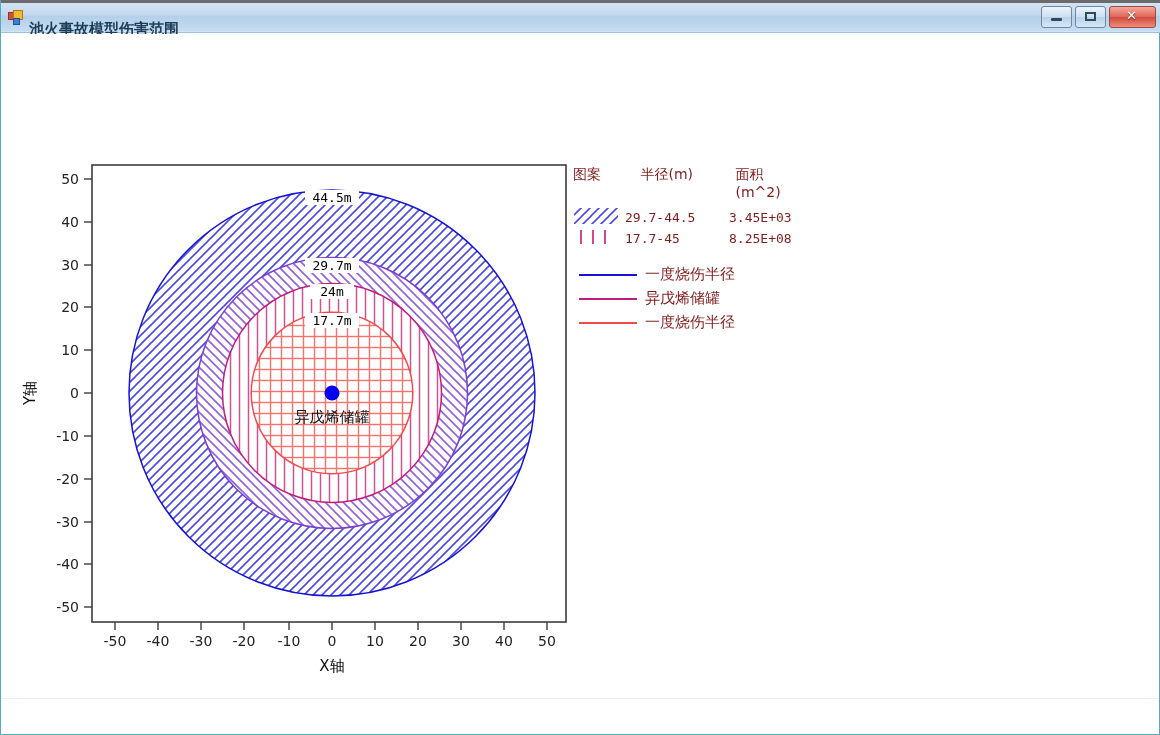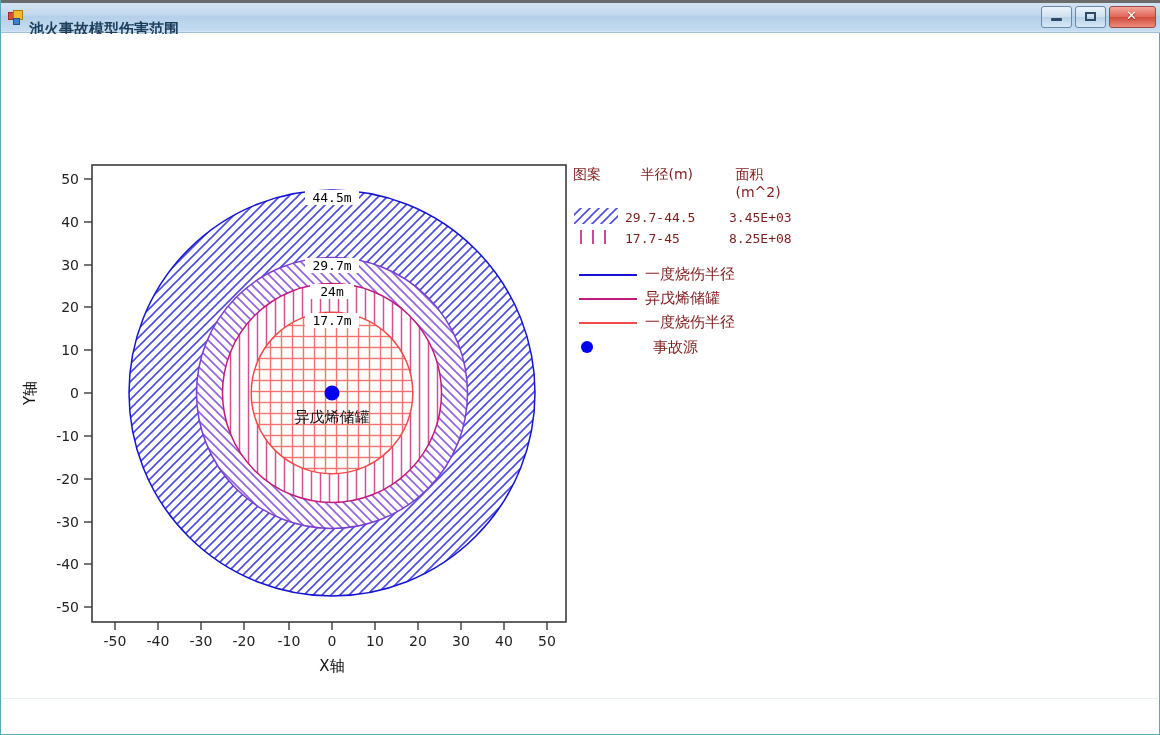--- a/index.html
+++ b/index.html
@@ -411,25 +411,19 @@
 
         <div class="legend-line-row">
           <div class="ll-swatch">
             <svg width="66" height="14">
                 <line x1="6" y1="7" x2="64" y2="7" stroke="#f4494a" stroke-width="2"></line>
               </svg>
           </div>
           <div class="ll-label">一度烧伤半径</div>
         </div>
 
-        <div class="legend-src-row">
-          <div class="ls-swatch">
-            <div class="ls-dot"></div>
-          </div>
-          <div class="ls-label">事故源</div>
-        </div>
 
       </div>
     </div>
 
     <div class="statusbar"></div>
   </div>
 </div>
 
 </body></html>

